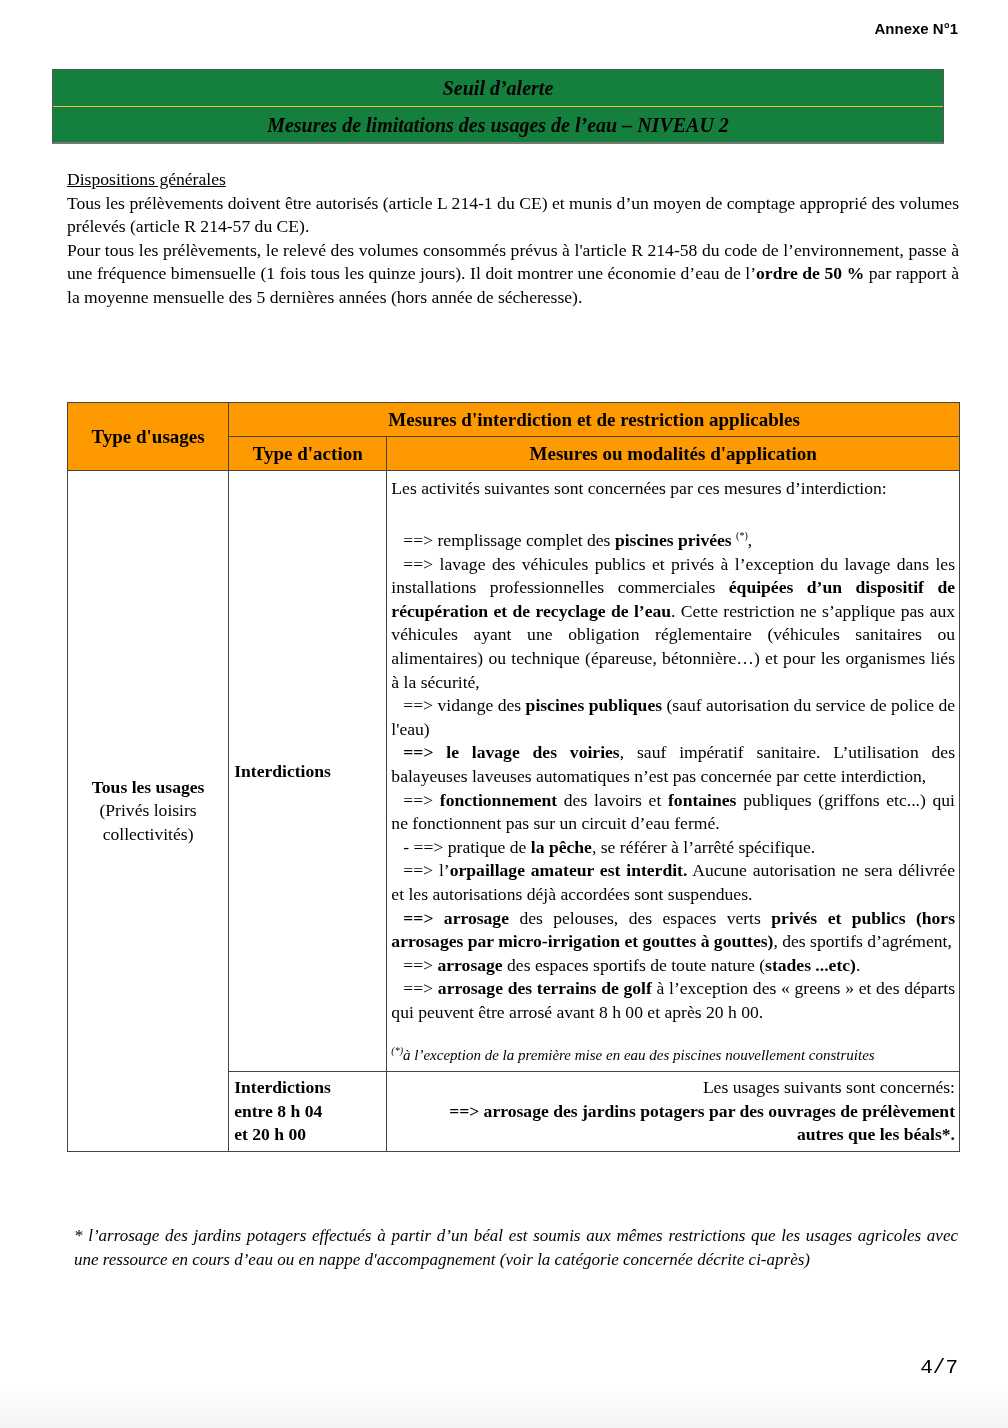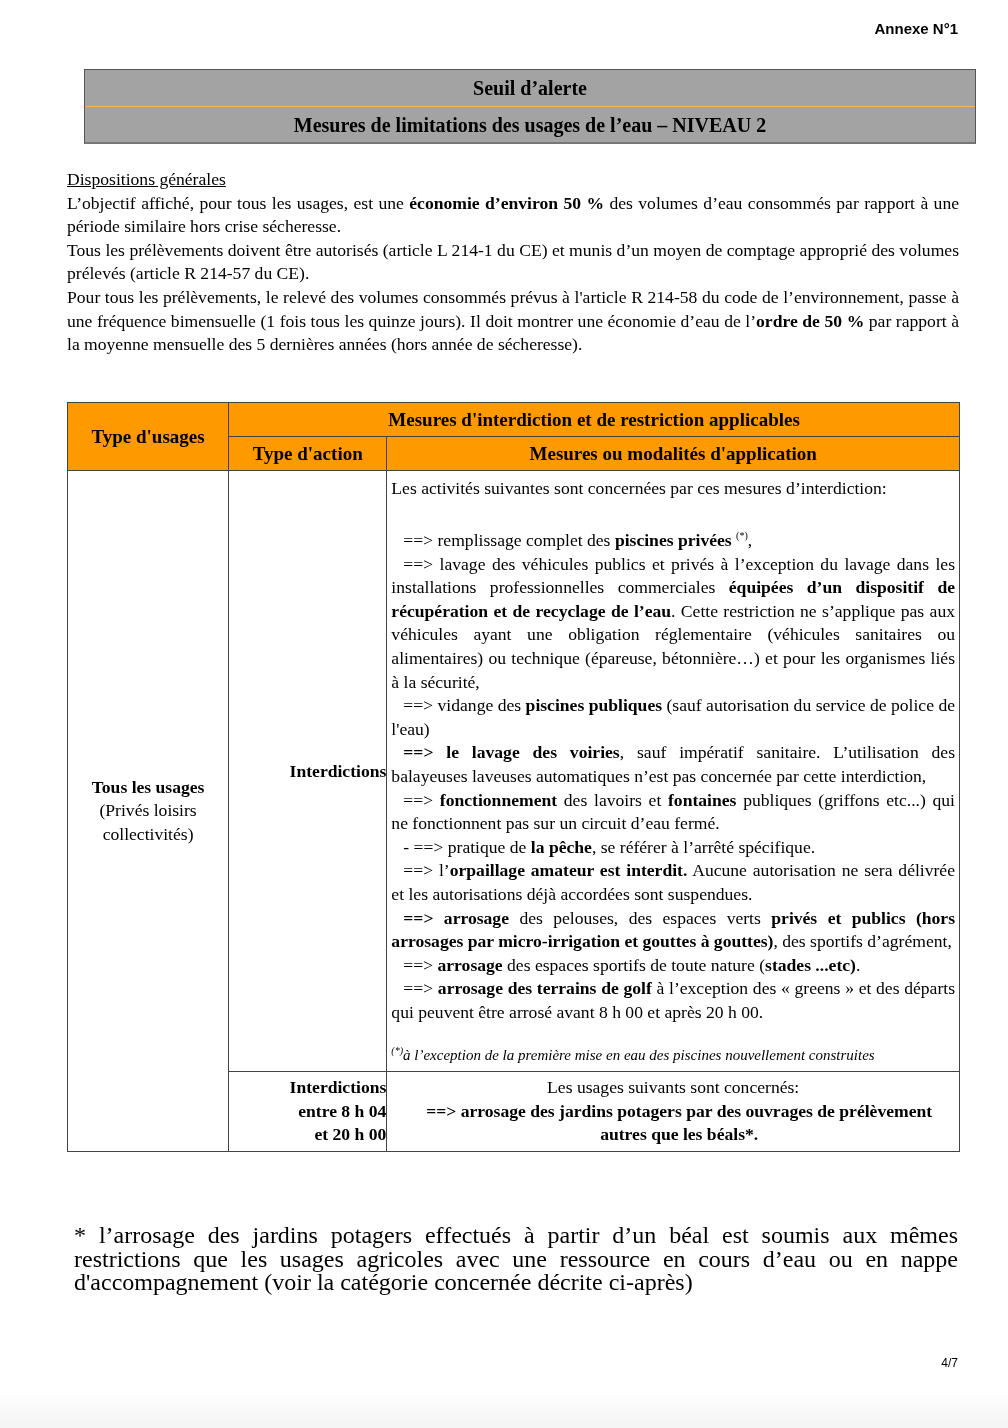--- a/index.html
+++ b/index.html
@@ -6,56 +6,55 @@
   body {
     width:1008px; height:1428px; position:relative; overflow:hidden;
     background:#ffffff;
     font-family:"Liberation Serif", "DejaVu Serif", serif;
     color:#000;
   }
   .bottom-fade { position:absolute; left:0; right:0; bottom:0; height:40px;
     background:linear-gradient(#ffffff, #f4f4f4); }
   .annexe { position:absolute; top:20px; right:50px;
     font-family:"Liberation Sans", "DejaVu Sans", sans-serif; font-weight:bold; font-size:15px; }
-  .banner { position:absolute; left:84px; top:69px; width:890px; height:72px;
-    background:#a3a3a3; border:1px solid #555; border-bottom:2px solid #777; }
+  .banner { position:absolute; left:52px; top:69px; width:890px; height:72px;
+    background:#15803d; border:1px solid #555; border-bottom:2px solid #777;font-style:italic; }
   .banner .line { height:36px; line-height:36px; text-align:center; font-weight:bold; font-size:20px; }
   .banner .line + .line { border-top:1px solid #ffb34d; }
   .dispo { position:absolute; left:67px; top:168px; width:892px; font-size:17.6px; line-height:23.6px; }
   .dispo .title { font-weight:normal; text-decoration:underline; }
   .dispo p { margin:0; text-align:justify; }
   .dispo p.j { text-align-last:left; }
   table.main { position:absolute; left:67px; top:402px; width:893px;
     border-collapse:collapse; font-size:17.6px; }
   table.main td, table.main th { border:1px solid #444; vertical-align:top; padding:0; }
   table.main th { background:#ff9900; font-weight:bold; font-size:19px; text-align:center; vertical-align:middle; height:33px; }
   .c-usage { width:160px; text-align:center; vertical-align:middle !important; line-height:23.6px; }
-  .c-action { width:152px; padding-left:5px !important;text-align:right; }
+  .c-action { width:152px; padding-left:5px !important; }
   .c-mes { padding:6px 4px 4px 4px !important; line-height:23.6px; text-align:justify; }
   .c-mes .it { margin:0; text-indent:12px; }
   .c-mes .blk { margin:0; }
   .note-star { font-style:italic; font-size:15px; margin-top:14px; text-align:left; }
   .row2 td { line-height:23.6px; }
-  .foot { position:absolute; left:74px; top:1224px; width:884px; font-size:24px; line-height:23.6px; text-align:justify; }
-  .pageno { position:absolute; right:50px; top:1356px; font-family:Liberation Sans, sans-serif; font-size:12px; }
+  .foot { position:absolute; left:74px; top:1224px; width:884px; font-style:italic; font-size:17px; line-height:23.6px; text-align:justify; }
+  .pageno { position:absolute; right:50px; top:1356px; font-family:Liberation Mono, monospace; font-size:21px; }
   sup { font-size:10px; }
 </style>
 </head>
 <body>
 
 <div class="annexe">Annexe N°1</div>
 
 <div class="banner">
   <div class="line">Seuil d’alerte</div>
   <div class="line">Mesures de limitations des usages de l’eau – NIVEAU 2</div>
 </div>
 
 <div class="dispo">
   <div class="title">Dispositions générales</div>
-  <p class="j"><span>L’objectif affiché, pour tous les usages, est une </span><b>économie d’environ 50 %</b><span> des volumes d’eau consommés par rapport à une période similaire hors crise sécheresse.</span></p>
   <p class="j">Tous les prélèvements doivent être autorisés (article L 214-1 du CE) et munis d’un moyen de comptage approprié des volumes prélevés (article R 214-57 du CE).</p>
   <p class="j"><span>Pour tous les prélèvements, le relevé des volumes consommés prévus à l'article R 214-58 du code de l’environnement, passe à une fréquence bimensuelle (1 fois tous les quinze jours). Il doit montrer une économie d’eau de l’</span><b>ordre de 50 %</b><span> par rapport à la moyenne mensuelle des 5 dernières années (hors année de sécheresse).</span></p>
 </div>
 
 <table class="main">
   <tbody>
       <tr>
     <th rowspan="2" class="c-usage">Type d'usages</th>
     <th colspan="2">Mesures d'interdiction et de restriction applicables</th>
   </tr>
@@ -83,21 +82,21 @@
       <p class="it"><span>==&gt; </span><b>arrosage des terrains de golf</b><span> à l’exception des « greens » et des départs qui peuvent être arrosé avant 8 h 00 et après 20 h 00.</span></p>
       <div class="note-star"><sup>(*)</sup><span>à l’exception de la première mise en eau des  piscines nouvellement construites</span></div>
     </td>
   </tr>
   <tr class="row2">
     <td class="c-action" style="font-weight:bold;padding-top:4px !important">
       <div>Interdictions</div>
       <div>entre 8 h 04</div>
       <div>et 20 h 00</div>
     </td>
-    <td class="c-mes" style="text-align:center;padding-top:4px !important">
+    <td class="c-mes" style="text-align:right;padding-top:4px !important">
       <div>Les usages suivants sont concernés:</div>
       <div style="font-weight:bold;padding-left:12px">==&gt; arrosage des jardins potagers par des ouvrages de prélèvement autres que les béals*.</div>
     </td>
   </tr>
 </tbody>
   </table>
 
 <div class="foot">* l’arrosage des jardins potagers effectués à partir d’un béal est soumis aux mêmes restrictions que les usages agricoles avec une ressource en cours d’eau ou en nappe d'accompagnement (voir la catégorie concernée décrite ci-après)</div>
 <div class="pageno">4/7</div>
 <div class="bottom-fade"></div>

